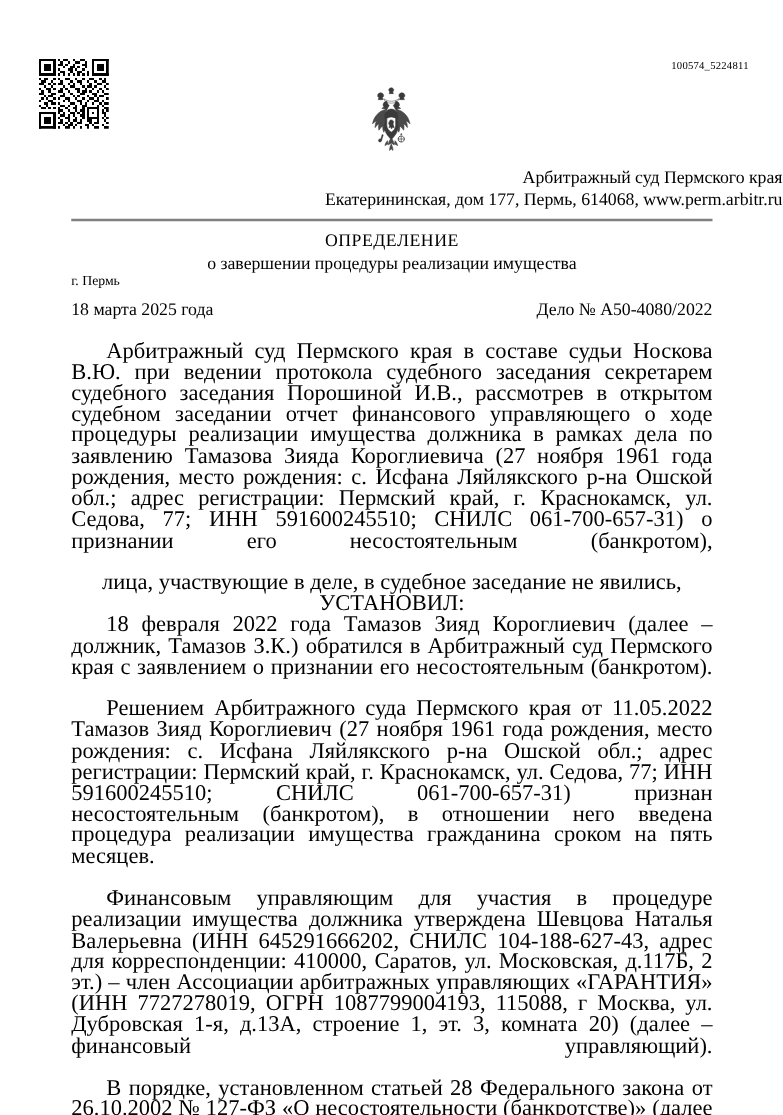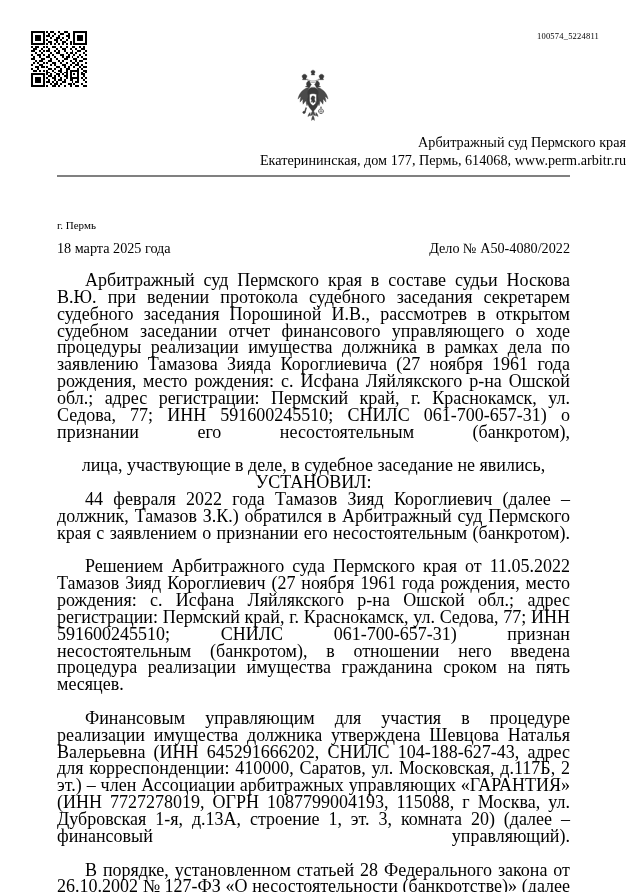--- a/index.html
+++ b/index.html
@@ -19,21 +19,21 @@
   .page {
     position: relative;
     width: 626px;
     height: 892px;
     box-sizing: border-box;
   }
 
   
   .top-row {
     position: absolute;
-    top: 0;
+    top: 16px;
     left: 0;
     right: 0;
     height: 96px;
   }
   .qr {
     position: absolute;
     left: 31px;
     top: 31px;
     width: 56px;
     height: 56px;
@@ -435,31 +435,35 @@
     </svg>
   </div>
 
   <div class="court-header">
     <div class="court-name">Арбитражный суд Пермского края</div>
     <div class="court-address">Екатерининская, дом 177, Пермь, 614068, www.perm.arbitr.ru</div>
   </div>
 
   <div class="rule"></div>
 
+  <div class="title-block">
+    <div class="doc-kind">ОПРЕДЕЛЕНИЕ</div>
+    <div class="doc-subject">о завершении процедуры реализации имущества</div>
+  </div>
 
   <div class="place-line">г. Пермь</div>
 
   <div class="datecase-line">
     <span>18 марта 2025 года</span>
     <span class="case-no">Дело № А50-4080/2022</span>
   </div>
 
   <div class="body-text">
     <p class="force-just">Арбитражный суд Пермского края  в составе судьи Носкова В.Ю. при ведении протокола судебного заседания секретарем судебного заседания Порошиной И.В., рассмотрев в открытом судебном заседании отчет финансового управляющего о ходе процедуры реализации имущества должника в рамках дела по заявлению Тамазова Зияда Короглиевича (27 ноября 1961 года рождения, место рождения: с. Исфана Ляйлякского р-на Ошской обл.; адрес регистрации: Пермский край, г. Краснокамск, ул. Седова, 77; ИНН 591600245510; СНИЛС 061-700-657-31) о признании его несостоятельным (банкротом),</p>
     <p class="noindent">лица, участвующие в деле, в судебное заседание не явились,</p>
     <p class="center">УСТАНОВИЛ:</p>
-    <p class="force-just">44 февраля 2022 года Тамазов Зияд Короглиевич (далее – должник, Тамазов З.К.) обратился в Арбитражный суд Пермского края с заявлением о признании его несостоятельным (банкротом).</p>
+    <p class="force-just">18 февраля 2022 года Тамазов Зияд Короглиевич (далее – должник, Тамазов З.К.) обратился в Арбитражный суд Пермского края с заявлением о признании его несостоятельным (банкротом).</p>
     <p class="force-just">Решением Арбитражного суда Пермского края от 11.05.2022 Тамазов Зияд Короглиевич (27 ноября 1961 года рождения, место рождения: с. Исфана Ляйлякского р-на Ошской обл.; адрес регистрации: Пермский край, г. Краснокамск, ул. Седова, 77; ИНН 591600245510; СНИЛС 061-700-657-31) признан несостоятельным (банкротом), в отношении него введена процедура реализации имущества гражданина сроком на пять месяцев.</p>
     <p class="force-just">Финансовым управляющим для участия в процедуре реализации имущества должника утверждена Шевцова Наталья Валерьевна (ИНН 645291666202, СНИЛС 104-188-627-43, адрес для корреспонденции: 410000, Саратов, ул. Московская, д.117Б, 2 эт.) – член Ассоциации арбитражных управляющих «ГАРАНТИЯ» (ИНН 7727278019, ОГРН 1087799004193, 115088, г Москва, ул. Дубровская 1-я, д.13А, строение 1, эт. 3, комната 20) (далее – финансовый управляющий).</p>
     <p class="force-just">В порядке, установленном статьей 28 Федерального закона от 26.10.2002 № 127-ФЗ «О несостоятельности (банкротстве)» (далее – Закон о банкротстве), сведения о введении в отношении должника процедуры реализации имущества были опубликованы в официальном издании, осуществляющем опубликование сведений, предусмотренных Законом о банкротстве, – газете «Коммерсантъ» (выпуск за 21.05.2022 № 88), включены</p>
   </div>
 
 </div>
 
 </body></html>

